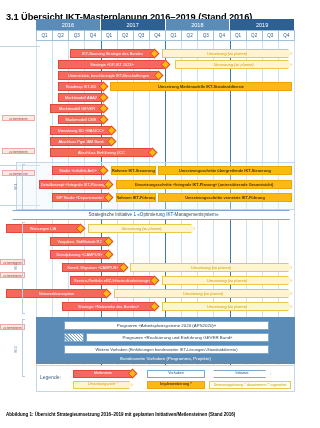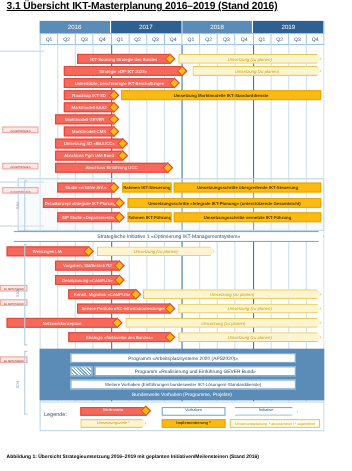--- a/index.html
+++ b/index.html
@@ -5,23 +5,23 @@
   html,body{margin:0;padding:0;}
   body{
     width:295px;height:428px;
     background:#ffffff;
     font-family:"Liberation Sans", sans-serif;
     overflow:hidden;
     position:relative;
   }
   
   #title{
-    position:absolute; left:6px; top:0;
+    position:absolute; left:6px; top:12px;
     font-size:9.3px; font-weight:bold; color:#000;
-    letter-spacing:-0.1px; white-space:nowrap;text-decoration:underline;
+    letter-spacing:-0.1px; white-space:nowrap;
   }
   
   #chart{
     position:absolute; left:0px; top:19px;
     width:295px; height:384px;
   }
   
   .lanes{
     position:absolute; left:36px; top:0px; right:0px; bottom:0px;
   }

